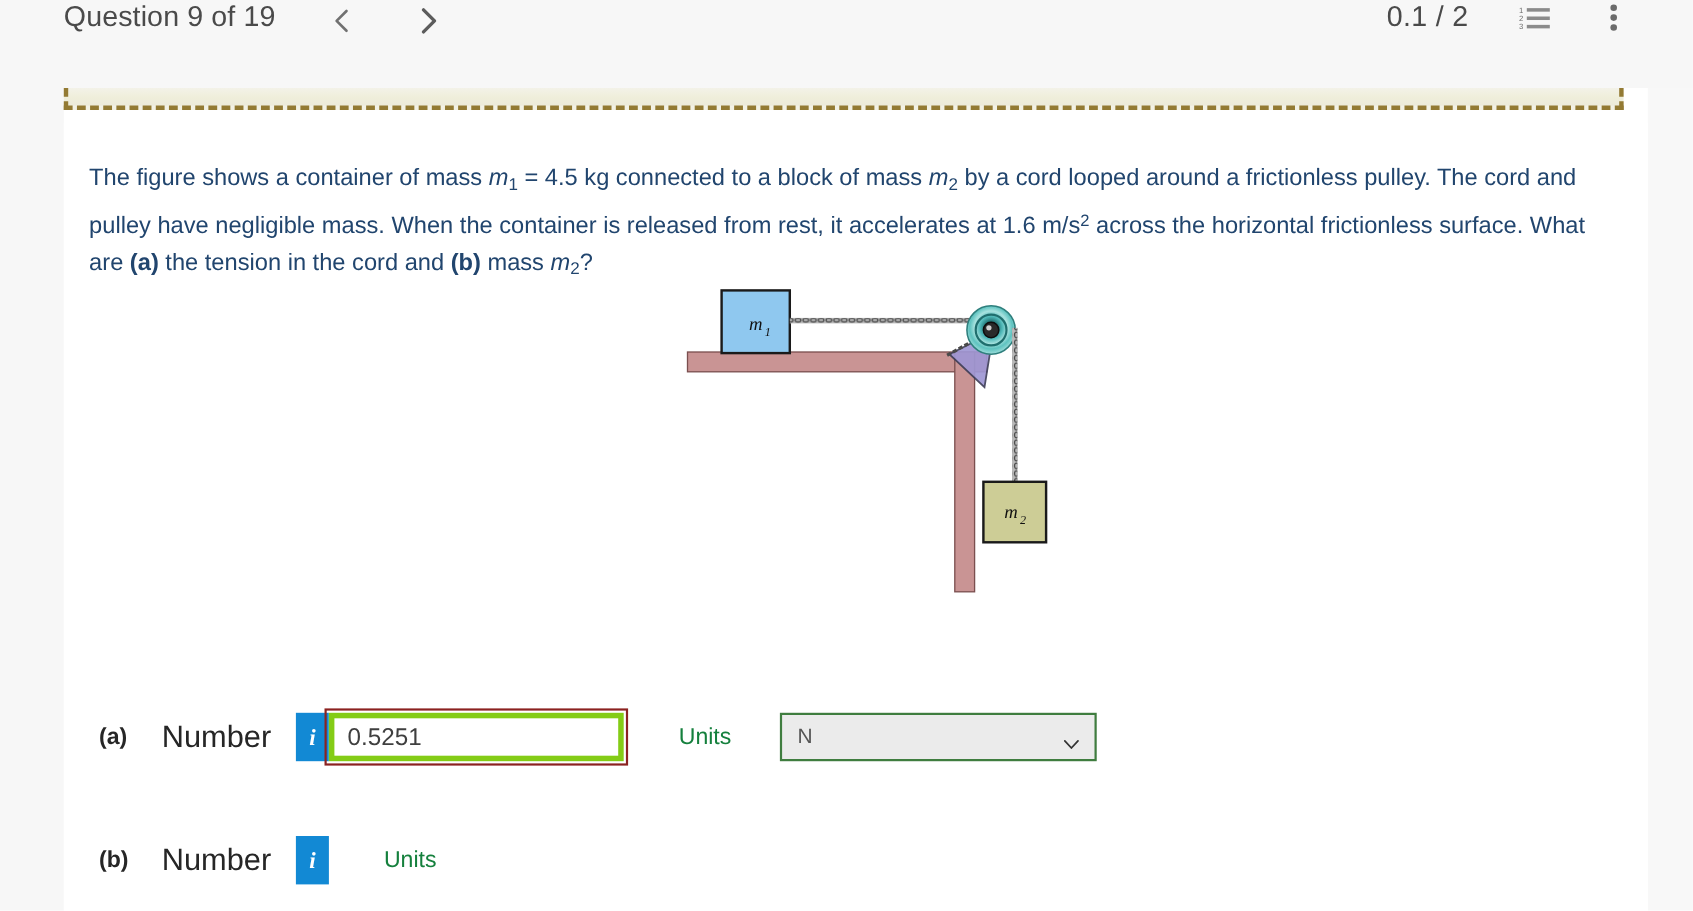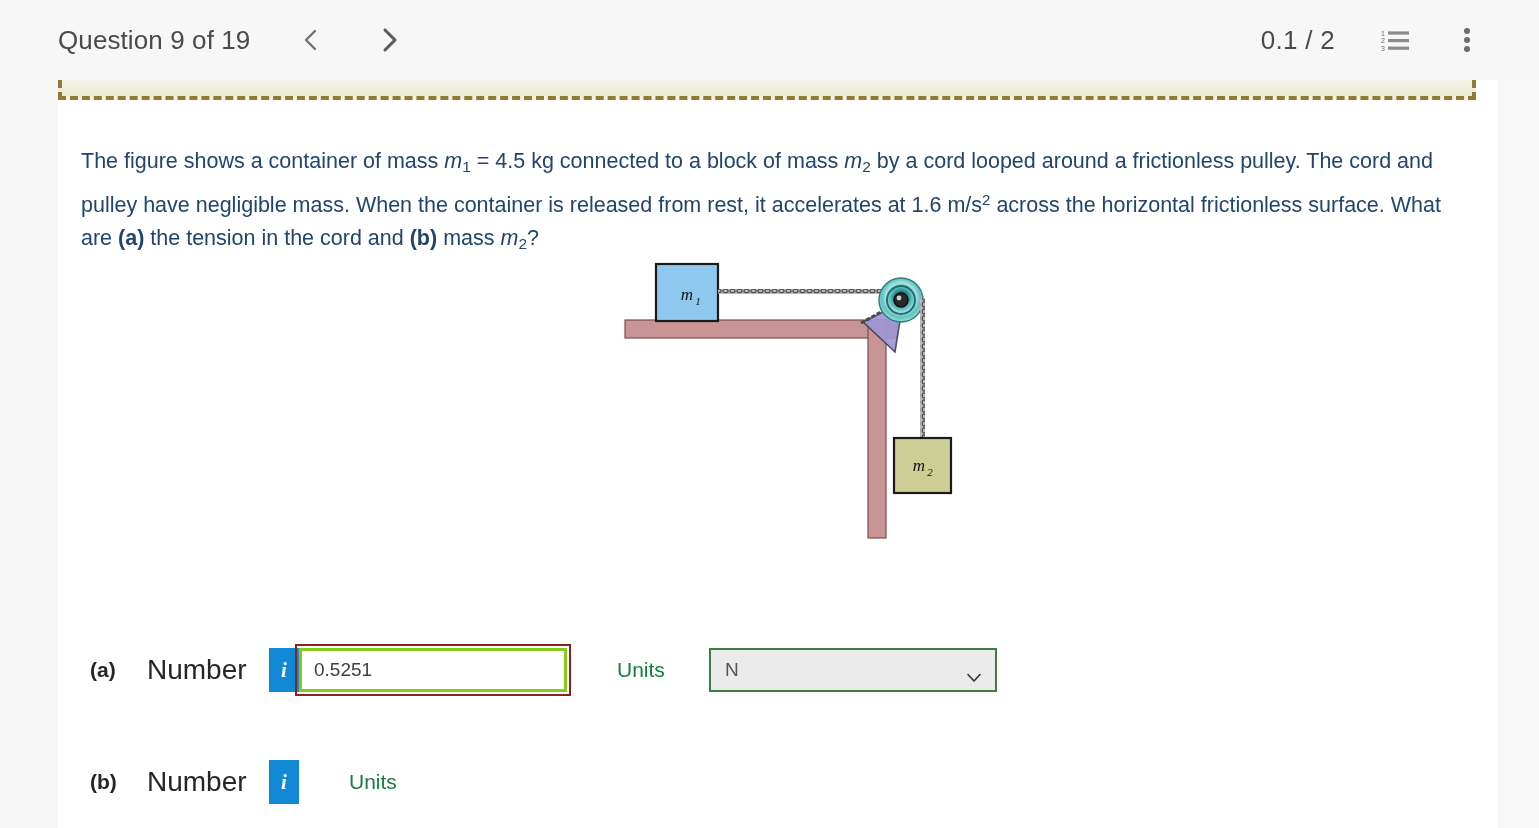--- a/index.html
+++ b/index.html
@@ -10,21 +10,21 @@
     background: #ffffff;
     font-family: "Liberation Sans", sans-serif;
     overflow: hidden;
     position: relative;
   }
 
   
   .header {
     position: absolute; left:0; top:0; width:1539px; height:80px;
     background:#f7f7f7;
-    display:flex; align-items:center;
+    display:flex; align-items:flex-start;
   }
   .q-title {
     margin-left:58px;
     font-size:26px; color:#4a4a4a; font-weight:400;
     letter-spacing:0.1px; white-space:nowrap;
   }
   .nav-arrows { display:flex; align-items:center; margin-left:42px; }
   .chev {
     width:38px; height:38px; display:flex; align-items:center; justify-content:center;
     cursor:pointer; color:#6e6e6e;
@@ -100,23 +100,23 @@
   }
   .info-btn {
     width:30px; height:44px; background:#1289d4;
     display:flex; align-items:center; justify-content:center;
     color:#ffffff; font-weight:700; font-style:italic;
     font-family:"Liberation Serif", serif; font-size:21px;
     cursor:pointer; margin-left:24px; flex:0 0 auto;
   }
   .num-input {
     width:268px; height:44px;
-    border:3px solid #84cc16; background:#ffffff;
+    border:5px solid #84cc16; background:#ffffff;
     outline:2px solid #8b2220; outline-offset:2px;
-    font-size:19px; color:#3f3f3f; padding:0 12px;
+    font-size:22px; color:#3f3f3f; padding:0 12px;
     font-family:"Liberation Sans", sans-serif;
   }
   .units-label {
     font-size:21px; color:#15803d; margin-left:50px; width:78px;
   }
   .units-select {
     position:relative; width:288px; height:44px;
     border:2px solid #3f7d3f; background:#ebebeb;
     display:flex; align-items:center;
     font-size:19px; color:#555555; padding:0 14px;

